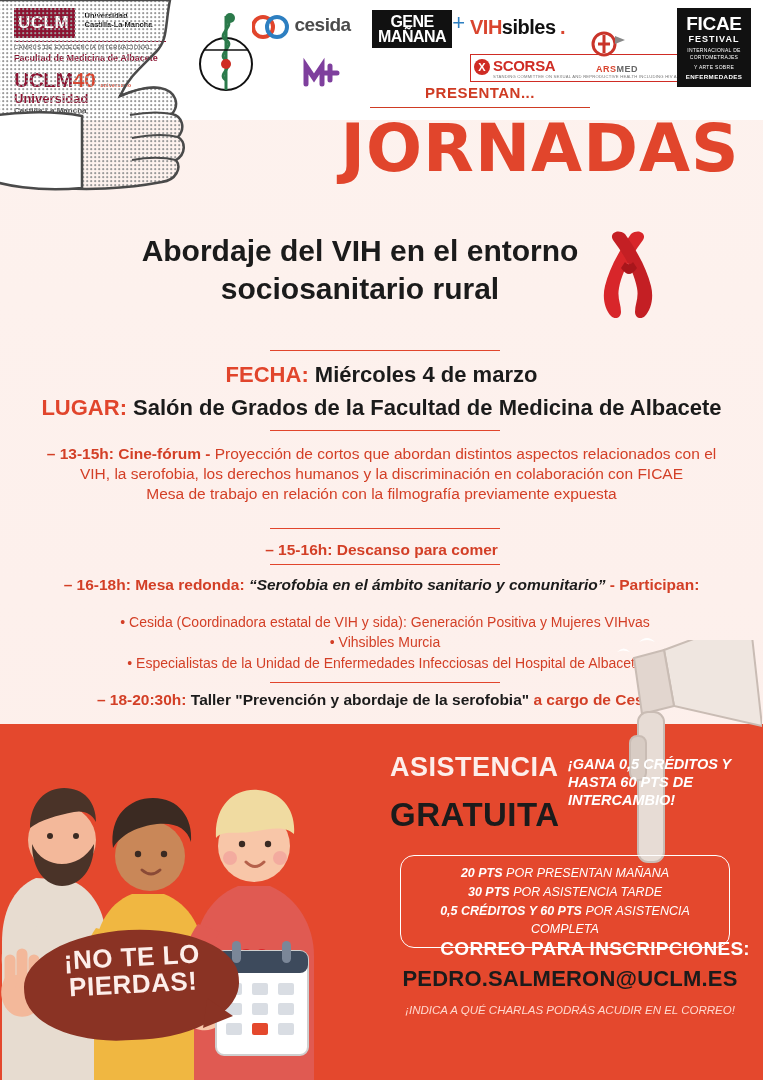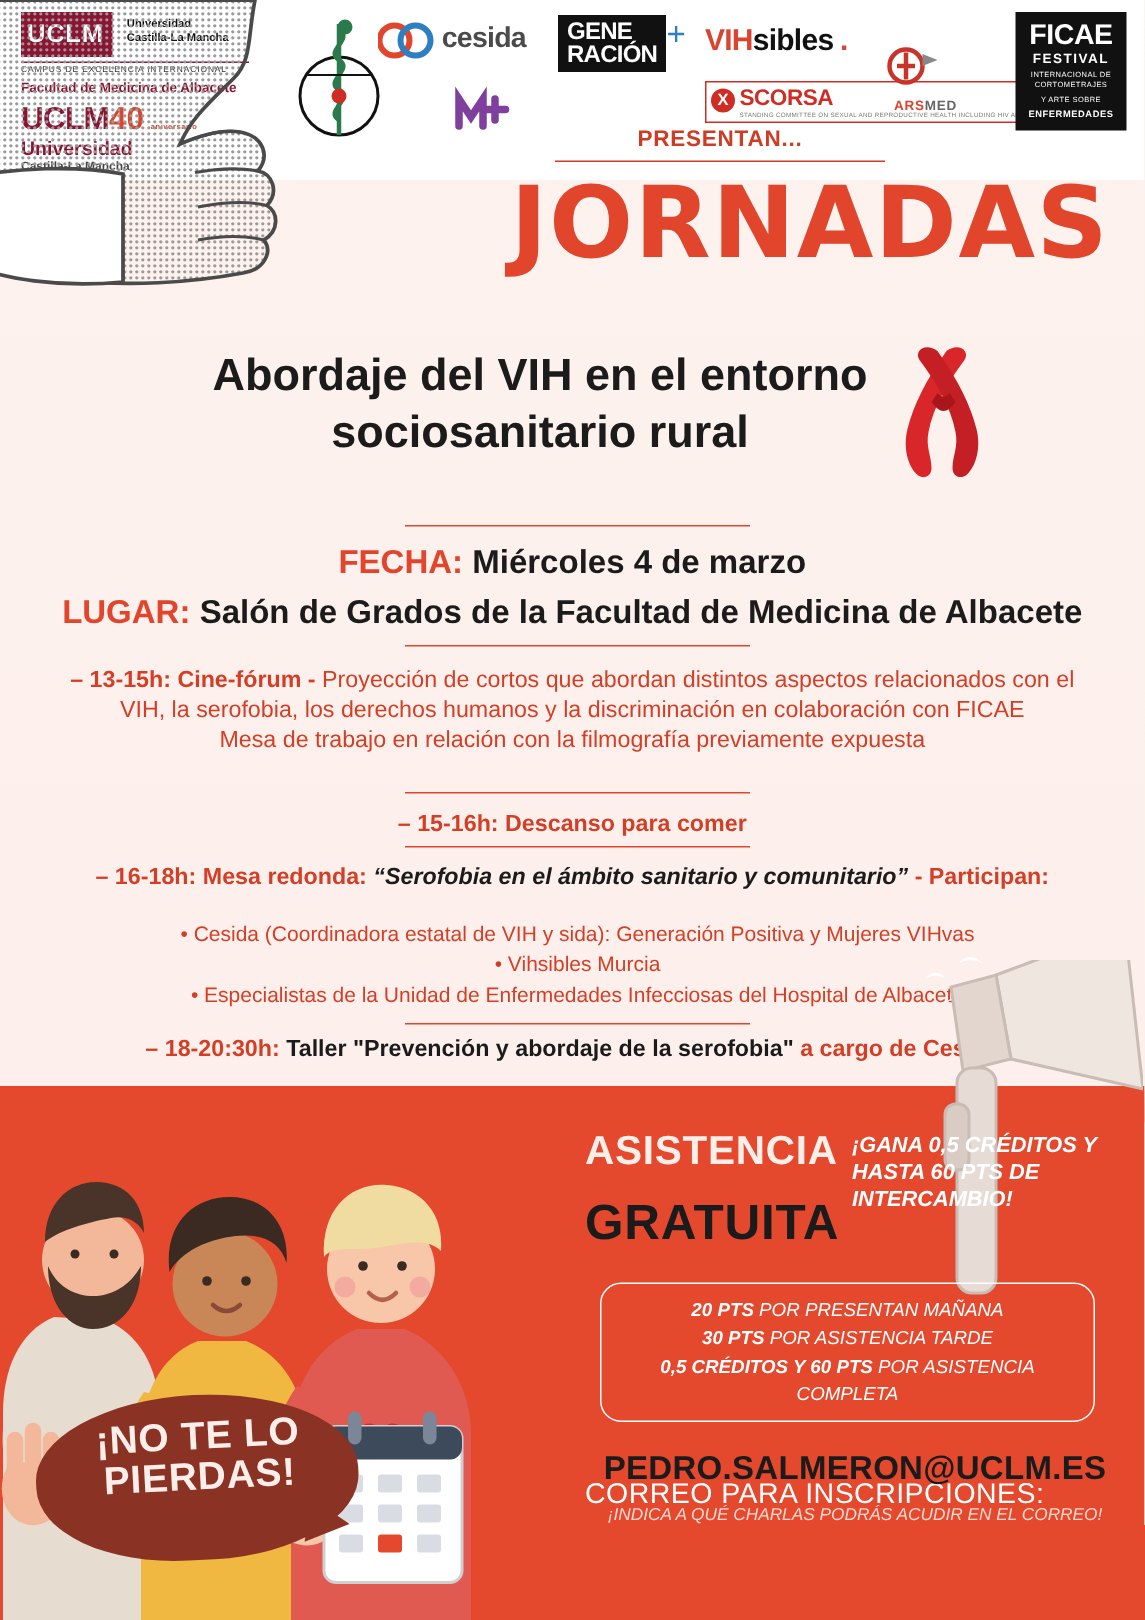--- a/index.html
+++ b/index.html
@@ -53,21 +53,21 @@
   .aniv { font-size: 5px; color: #d9452f; letter-spacing: .4px; }
 
   .caduceo { left: 196px; top: 6px; width: 70px; text-align: center; }
   .cesida { left: 252px; top: 14px; }
   .cesida-txt { font-size: 19px; color: #4b4b4b; font-weight: bold; letter-spacing: -.5px; }
   .mmas { left: 300px; top: 56px; }
 
   .generacion { left: 372px; top: 10px; }
   .gen-box {
     background: #111; color: #fff; font-weight: bold; font-size: 16px;
-    line-height: .95; padding: 4px 6px; letter-spacing: -.5px;
+    line-height: .95; padding: 4px 6px; letter-spacing: -.5px; text-align: center;
   }
   .gen-plus { color: #2d7fc1; font-size: 22px; position: absolute; right: -13px; top: 0px; }
 
   .vihsibles { left: 470px; top: 16px; }
   .vih-txt { font-size: 20px; font-weight: bold; color: #111; letter-spacing: -.5px; }
   .vih-red { color: #d9452f; }
 
   .scorsa { left: 470px; top: 54px; }
   .scorsa-box {
     background: #fff; border: 1.5px solid #cf2c24; padding: 2px 6px 2px 22px;
@@ -166,22 +166,22 @@
     line-height: 1.25;
   }
   .pts-box {
     position: absolute; left: 400px; top: 855px; width: 330px;
     border: 1.6px solid #fff; border-radius: 14px; padding: 8px 6px;
     color: #fff; font-size: 12.5px; font-style: italic; text-align: center;
     line-height: 1.5;
   }
   .pts-box b { font-weight: bold; }
   .correo-t {
-    position: absolute; left: 390px; top: 938px; width: 360px; text-align: left;
-    color: #fff; font-weight: normal; font-size: 19px; letter-spacing: .3px; margin-top: 48px;
+    position: absolute; left: 390px; top: 938px; width: 360px; text-align: right;
+    color: #fff; font-weight: bold; font-size: 19px; letter-spacing: .3px;
   }
   .correo-m {
     position: absolute; left: 380px; top: 966px; width: 380px; text-align: center;
     color: #1b1b1b; font-weight: bold; font-size: 22px; letter-spacing: .2px;
   }
   .correo-n {
     position: absolute; left: 380px; top: 1004px; width: 380px; text-align: center;
     color: #ffd9cf; font-weight: normal; font-style: italic; font-size: 11.5px;
   }
 
@@ -257,21 +257,21 @@
       <svg width="46" height="34" viewBox="0 0 46 34">
         <path d="M6 28 L6 10 L14 22 L22 10 L22 28" stroke="#7e3f9d" stroke-width="5" fill="none" stroke-linecap="round"></path>
         <path d="M30 10 v14 M23 17 h14" stroke="#7e3f9d" stroke-width="5" stroke-linecap="round"></path>
       </svg>
     </div>
 
     <div class="logo-col generacion">
       <div style="position:relative">
         <div class="gen-box">
           <span>GENE</span><br>
-          <span>RACIÓN</span>
+          <span>MAÑANA</span>
         </div>
         <span class="gen-plus">+</span>
       </div>
     </div>
 
     <div class="logo-col vihsibles">
       <span class="vih-txt"><span class="vih-red">VIH</span><span>sibles</span></span>
       <span style="color:#d9452f;font-size:20px;font-weight:bold">.</span>
     </div>
 

